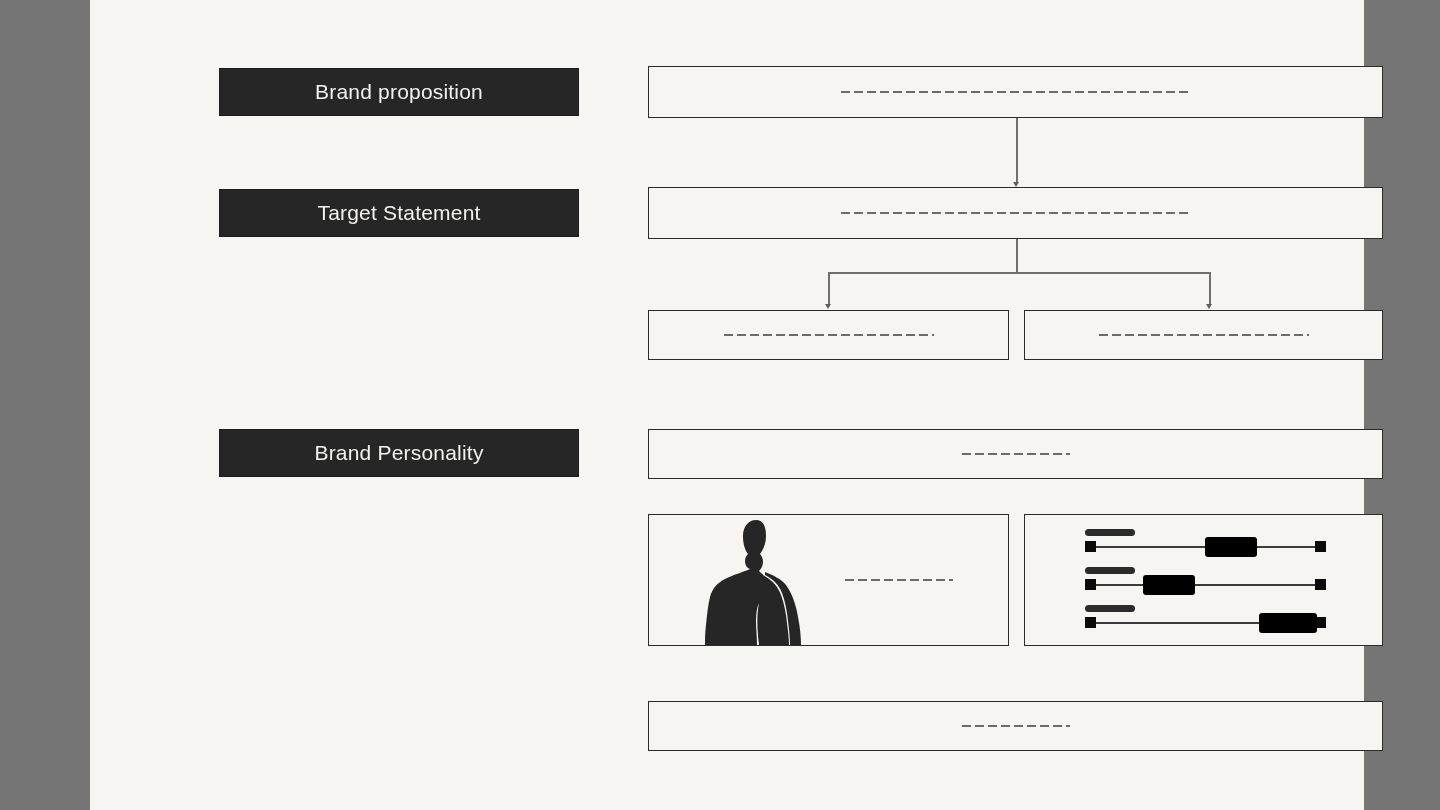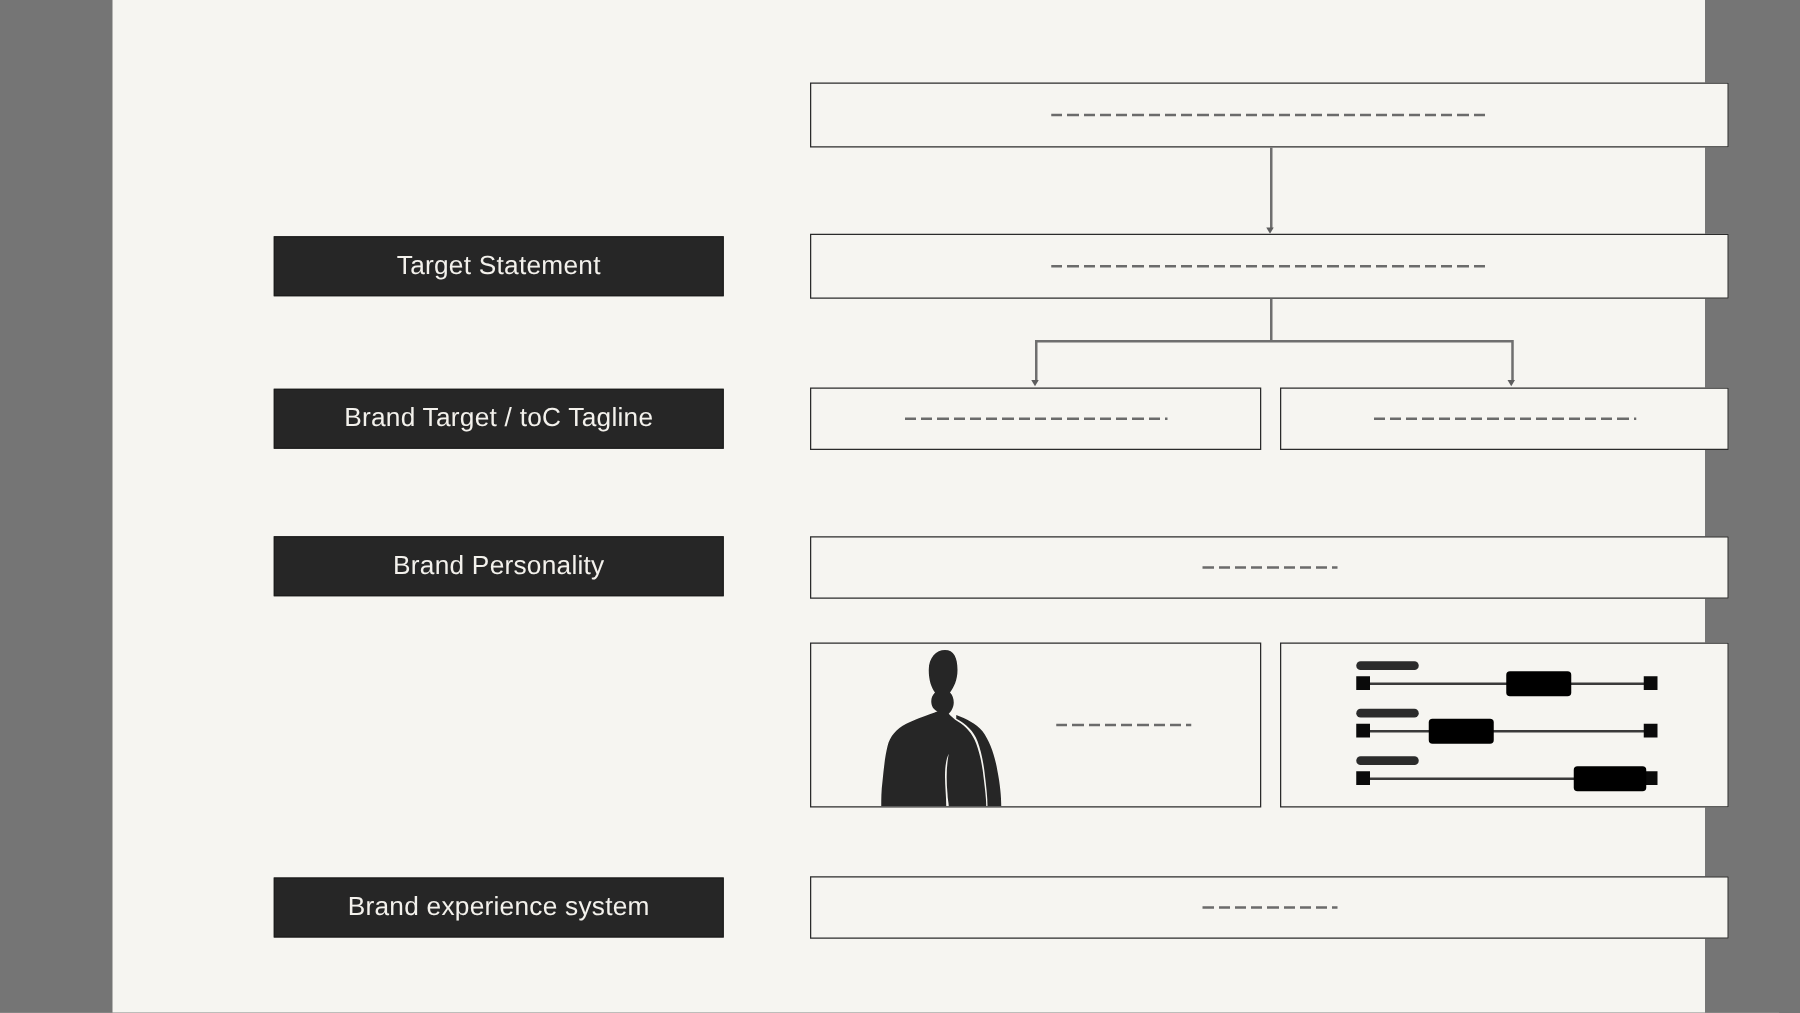--- a/index.html
+++ b/index.html
@@ -135,36 +135,33 @@
     background: #000;
     border-radius: 3px;
   }
 </style>
 </head>
 <body>
 
 <div id="stage">
   <div id="canvas">
 
+    <div class="label-bar" style="top:68px;">
+      <span class="label-text">Brand proposition</span>
+    </div>
 
     <div class="label-bar" style="top:189px;">
       <span class="label-text">Target Statement</span>
     </div>
 
-    <div class="label-bar" style="top:311px;">
-      <span class="label-text">Brand Target / toC Tagline</span>
-    </div>
 
     <div class="label-bar" style="top:429px;">
       <span class="label-text">Brand Personality</span>
     </div>
 
-    <div class="label-bar" style="top:702px;">
-      <span class="label-text">Brand experience system</span>
-    </div>
 
     <div class="box" style="left:558px; top:66px; width:735px; height:52px;">
       <div class="dash-line">
         <span class="dashes" style="width:350px;"></span>
       </div>
     </div>
 
     <div class="conn conn-v" style="left:926px; top:118px; height:65px;"></div>
     <div class="arrow-down" style="left:922.5px; top:182px;"></div>
 

